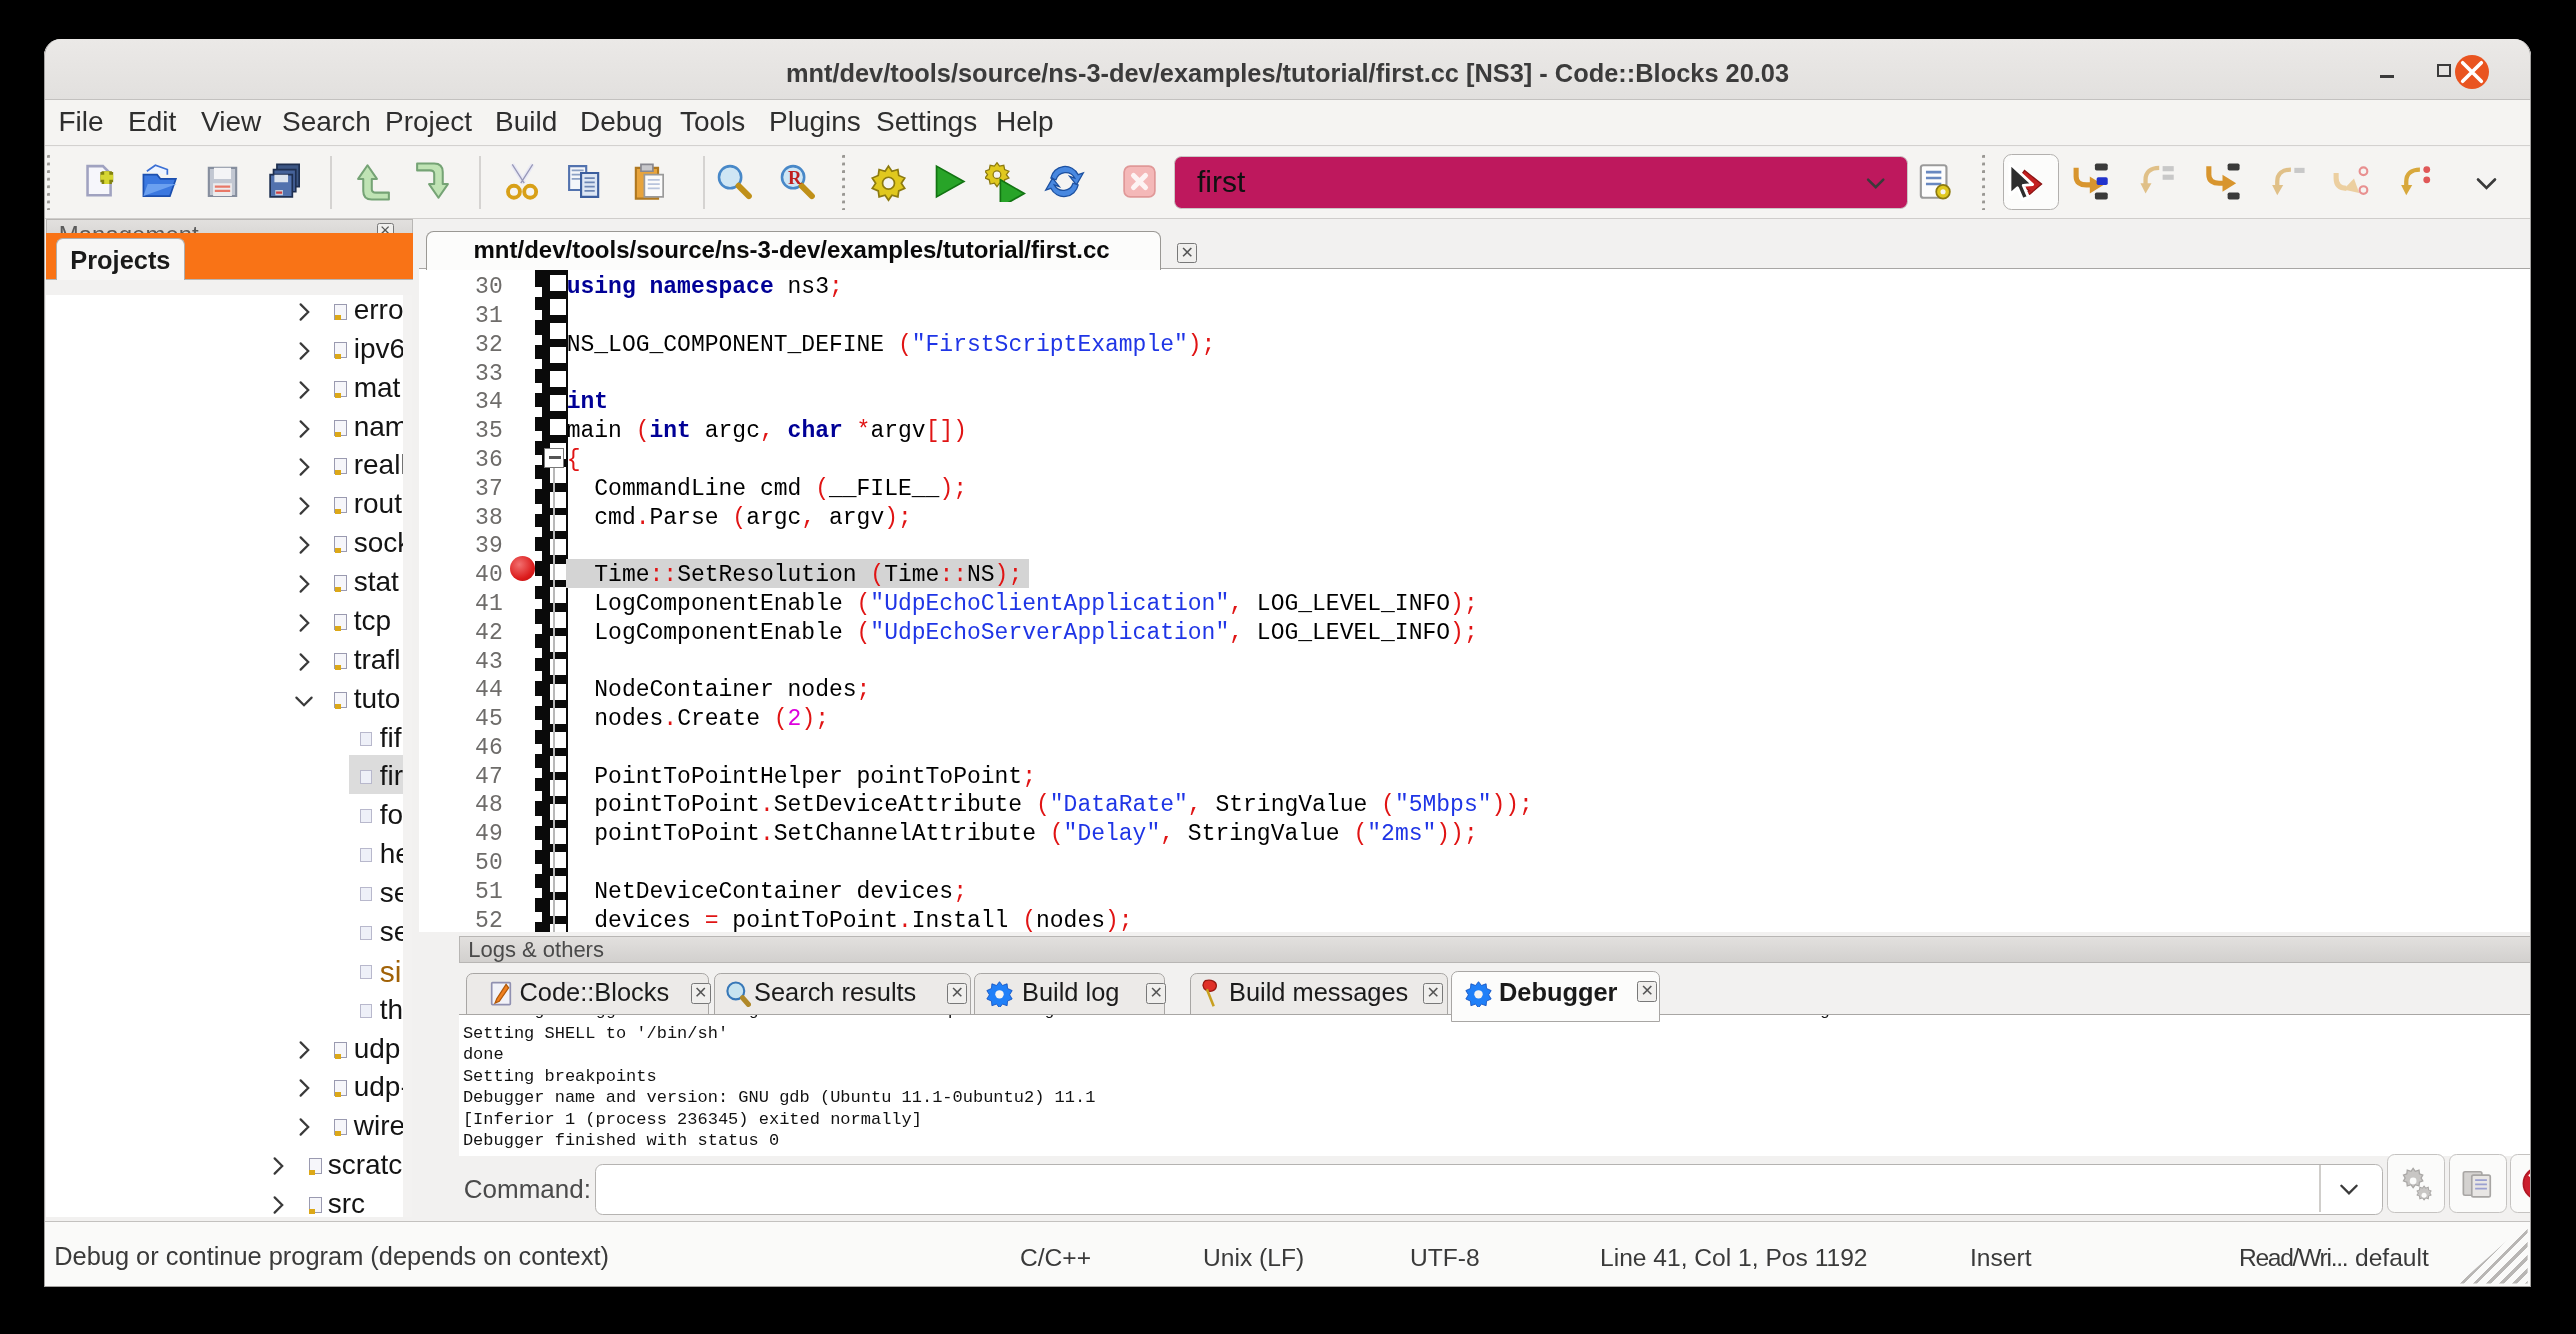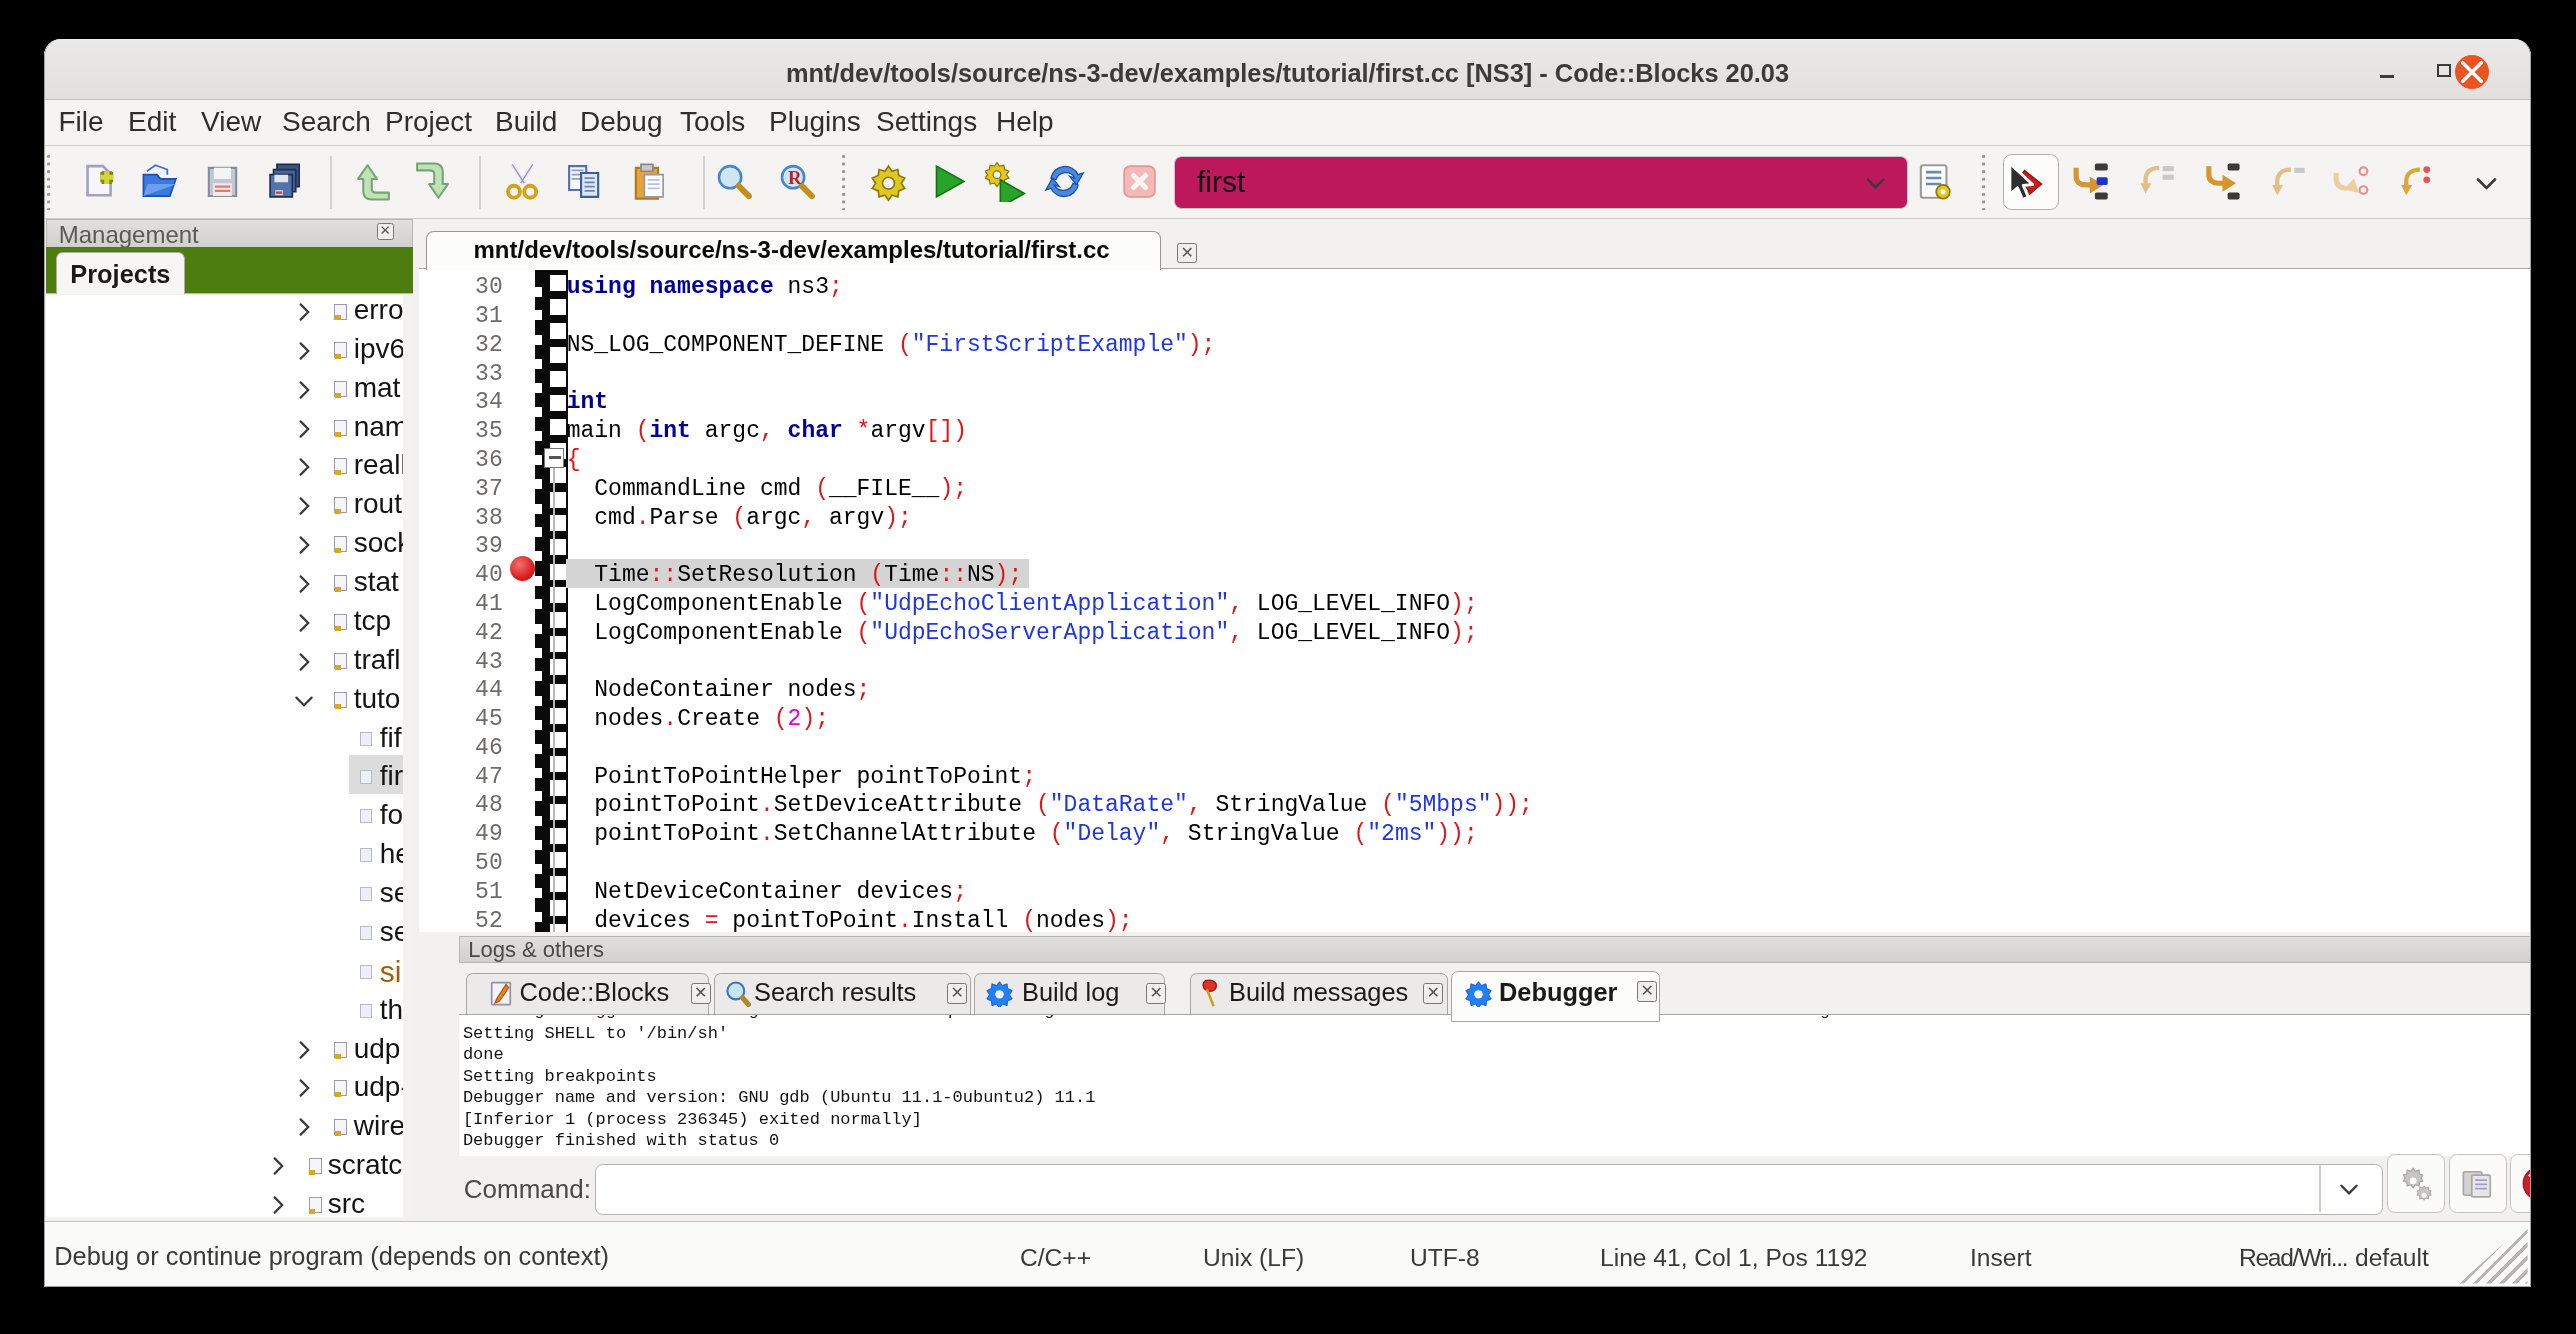--- a/index.html
+++ b/index.html
@@ -41,22 +41,22 @@
   background:#be185d; border:1.7px solid #cac8c6; border-radius:7.6px; }
 #tb-combo .txt { position:absolute; left:22px; top:8.5px; font-size:30px; color:#111; }
 
 .caption { background:linear-gradient(#e2e0de,#d2d0ce); border:0.8px solid #b8b6b4; }
 .closebox { position:absolute; width:20.3px; height:20.3px; border:1.7px solid #787878;
   border-radius:2.5px; background:#f0efed; color:#555; font-size:16px;
   line-height:18px; text-align:center; font-weight:normal; }
 
 #mgmt-caption { position:absolute; left:1.7px; top:180px; width:367px; height:29px; }
 #mgmt-caption .lbl { position:absolute; left:12px; top:0.8px; font-size:24px; color:#5a5a5a; }
-#proj-tabrow { position:absolute; left:1.7px; top:208px; width:367px; height:47px;
-  background:#4d7c0f; border-bottom:0.8px solid #b8b6b4;padding-left:44px; }
+#proj-tabrow { position:absolute; left:1.7px; top:194px; width:367px; height:47px;
+  background:#f97316; border-bottom:0.8px solid #b8b6b4;padding-left:44px; }
 #proj-tab { position:absolute; left:10.2px; top:5.1px; width:129px; height:42px;
   background:#f7f6f5; border:0.8px solid #b0aeac; border-bottom:none;
   border-radius:6.8px 6.8px 0 0; font-size:25.4px; font-weight:bold; color:#1a1a1a;
   text-align:center; padding-top:6.8px; }
 #tree { position:absolute; left:1.7px; top:256px; width:357px; height:922px;
   background:#fff; overflow:hidden; }
 #treebar { position:absolute; left:359px; top:256px; width:9.3px; height:922px; background:#f3f2f1; }
 
 #edpanel { position:absolute; left:373px; top:180px; width:2114px; height:713px; background:#f2f1f0; }
 #edtabrow { position:absolute; left:0; top:1.7px; width:2114px; height:47px; }

